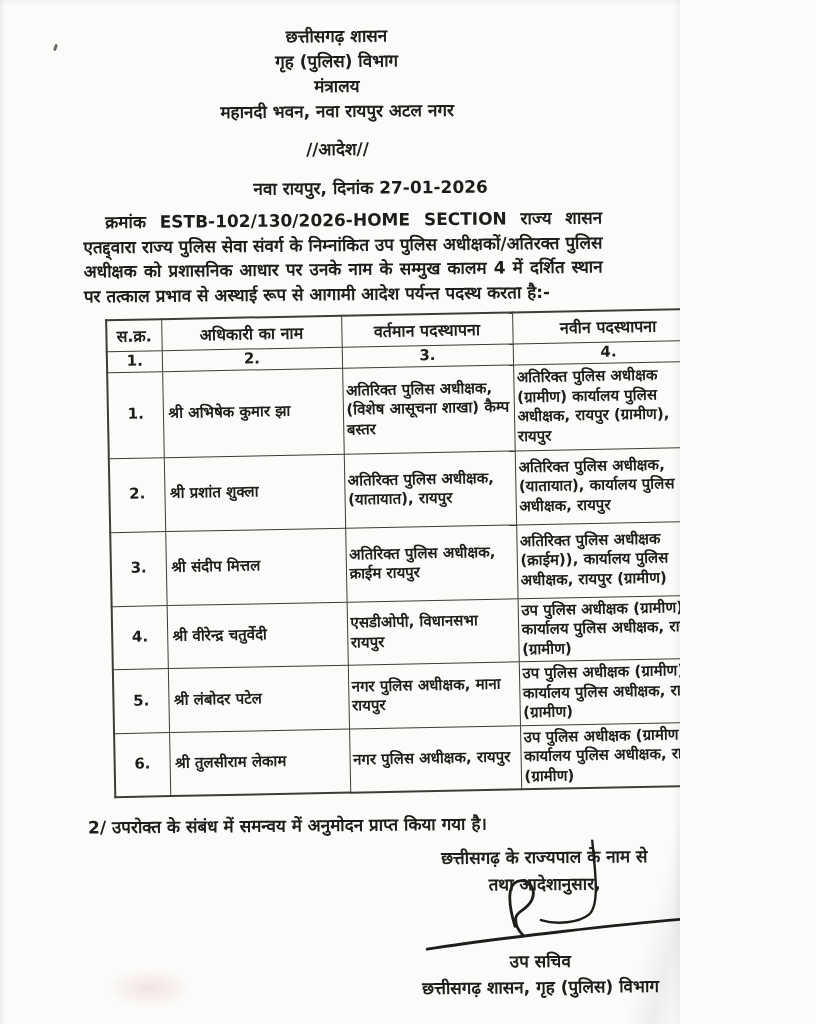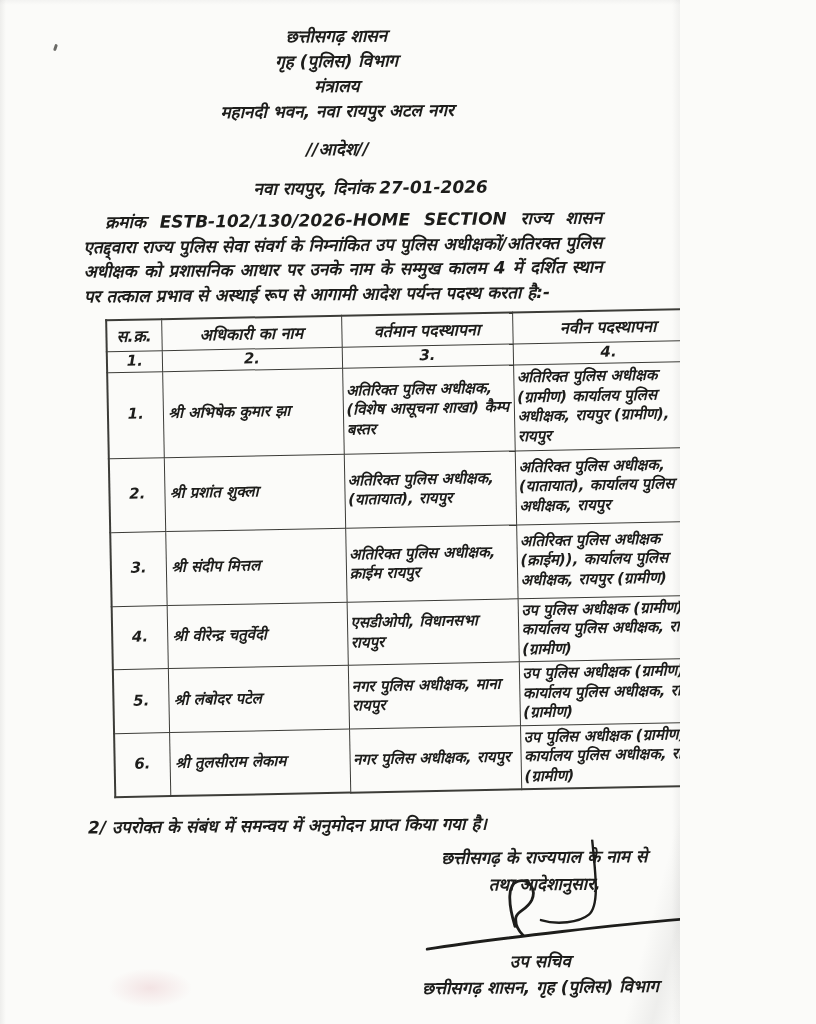--- a/index.html
+++ b/index.html
@@ -13,21 +13,20 @@
     position: relative;
     width: 680px; height: 1024px;
     overflow: hidden;
     background:
       radial-gradient(60px 28px at 150px 988px, rgba(224,172,178,0.30), transparent 70%),
       linear-gradient(105deg, transparent 94%, rgba(120,120,120,0.10) 97%, transparent 100%),
       linear-gradient(to right, rgba(140,140,140,0.12) 0px, transparent 6px),
       linear-gradient(to left, rgba(150,150,150,0.10) 0px, transparent 8px),
       linear-gradient(to bottom, rgba(150,150,150,0.08) 0px, transparent 5px),
       #fbfbf9;
-    font-style: italic;
   }
   .content {
     position: relative;
     padding-top: 24px;
     transform: rotate(-0.55deg);
     transform-origin: 50% 40%;
   }
   .scan-mark {
     position: absolute; left: 54px; top: 44px;
     width: 3px; height: 7px; background: #6a6a66;

